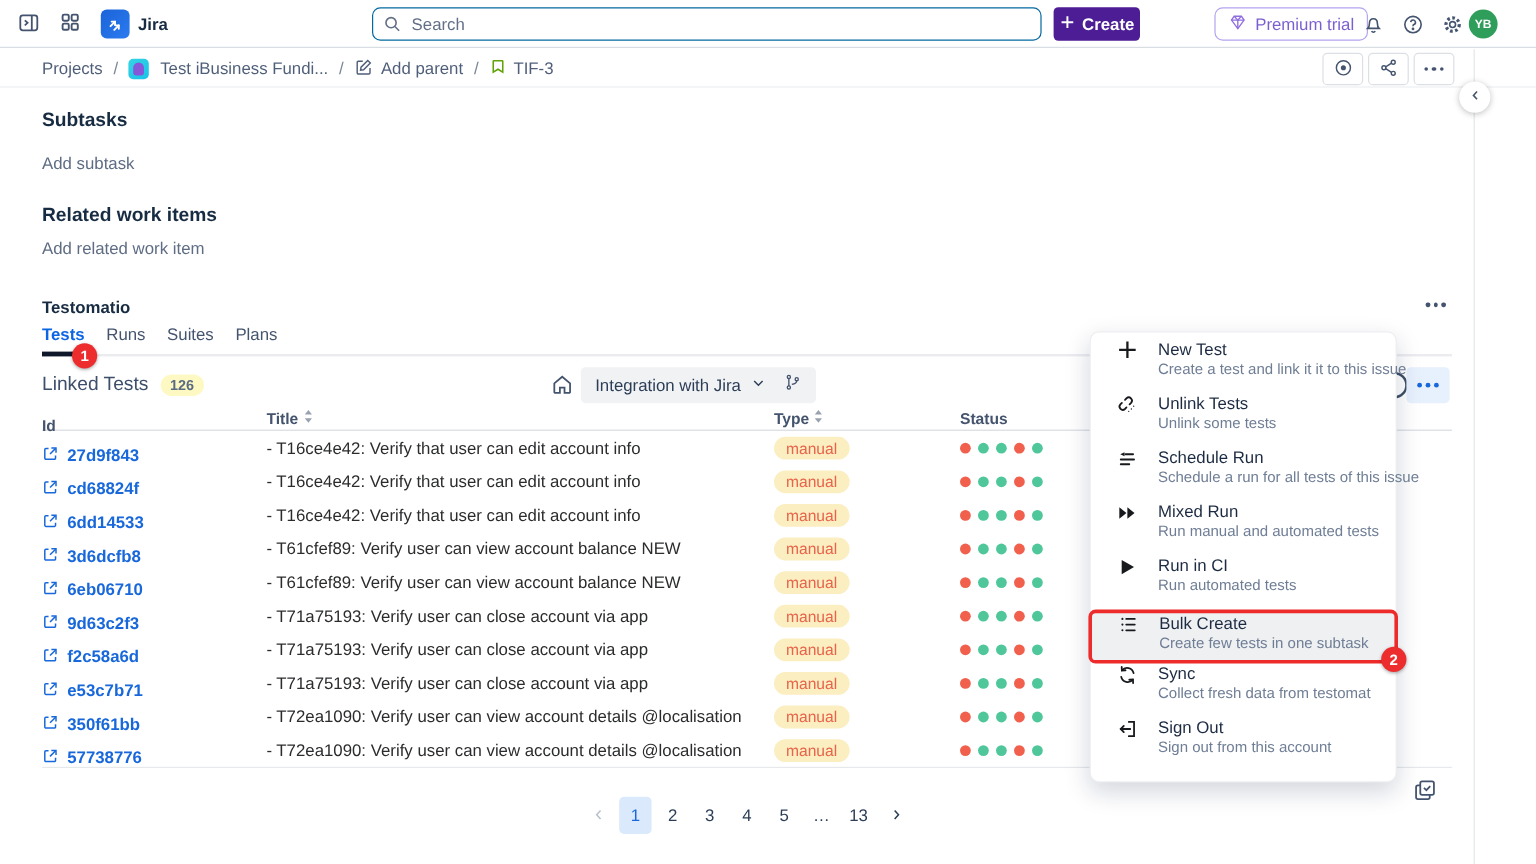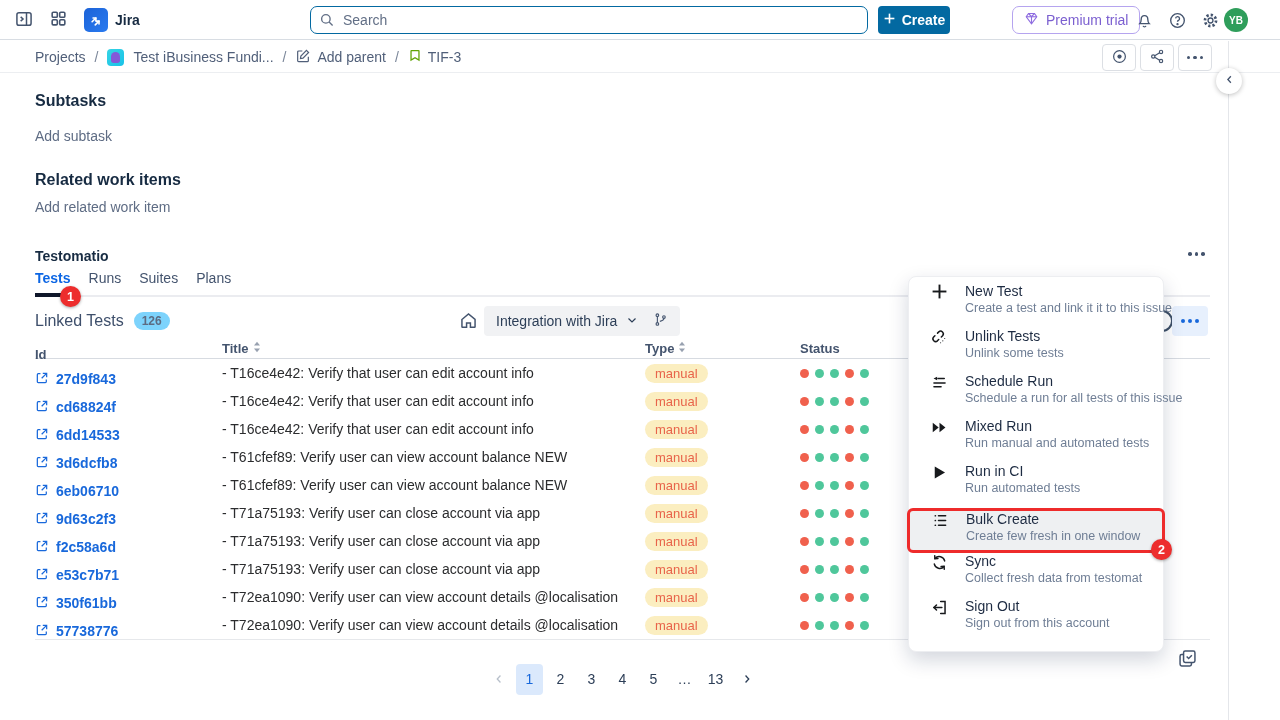--- a/index.html
+++ b/index.html
@@ -10,21 +10,21 @@
   .topbar { position:absolute; left:0; top:0; width:1280px; height:40px; border-bottom:1px solid #d8dde3; background:#fff; z-index:30; }
   .tb-left { position:absolute; left:10px; top:0; height:40px; display:flex; align-items:center; gap:6px; }
   .icon-btn { width:28px; height:28px; display:flex; align-items:center; justify-content:center; border-radius:4px; color:#44546e; background:transparent; border:none; cursor:pointer; }
   .logo-wrap { display:flex; align-items:center; gap:7px; padding:0 6px; }
   .jira-mark { width:24px; height:24px; border-radius:5px; background:linear-gradient(135deg,#1c63d8,#2a7bf0); display:flex; align-items:center; justify-content:center; }
   .logo-label { font-size:14px; font-weight:bold; color:#172b42; }
   .search-wrap { position:absolute; left:310px; top:6px; width:558px; height:28px; }
   .search-wrap input { width:100%; height:100%; border:1px solid #0369a1; border-radius:7px; padding:0 10px 0 32px; font-size:14px; color:#1d2b42; font-family:"Liberation Sans", sans-serif; background:#fff; }
   .search-wrap input::placeholder { color:#626f86; }
   .search-icon { position:absolute; left:9px; top:6px; }
-  .create-btn { position:absolute; left:878px; top:6px; height:28px; width:72px; background:#0369a1; border:none; border-radius:4px; color:#fff; font-size:14px; font-weight:600; display:flex; align-items:center; justify-content:center; gap:6px; cursor:pointer; font-family:"Liberation Sans", sans-serif; }
+  .create-btn { position:absolute; left:878px; top:6px; height:28px; width:72px; background:#4c1d95; border:none; border-radius:4px; color:#fff; font-size:14px; font-weight:600; display:flex; align-items:center; justify-content:center; gap:6px; cursor:pointer; font-family:"Liberation Sans", sans-serif; }
   .premium-btn { position:absolute; left:1012px; top:6px; height:28px; padding:12px 11px; border:1px solid #b5a4ef; border-radius:7px; background:#fff; color:#7b5fd0; font-size:14px; display:flex; align-items:center; gap:7px; cursor:pointer; font-family:"Liberation Sans", sans-serif; }
   .tb-ic { position:absolute; top:8px; }
   .avatar { position:absolute; left:1224px; top:8px; width:24px; height:24px; border-radius:50%; background:#2f9e5b; color:#fff; font-size:10px; font-weight:bold; display:flex; align-items:center; justify-content:center; cursor:pointer; }
 
   
   .crumb-row { position:absolute; left:0; top:41px; width:1280px; height:32px; border-bottom:1px solid #eceef1; background:#fff; }
   .crumbs { position:absolute; left:35px; top:0; height:32px; display:flex; align-items:center; gap:9px; font-size:14px; color:#505f79; }
   .crumb-link { color:#505f79; cursor:pointer; }
   .crumb-sep { color:#7a8699; }
   .proj-avatar { width:17px; height:17px; border-radius:4px; background:linear-gradient(135deg,#35d4e4,#19c2e8); display:flex; align-items:center; justify-content:center; }
@@ -40,21 +40,21 @@
 
   
   .tabs { position:absolute; left:35px; top:270px; width:1175px; height:27px; border-bottom:2px solid #ebecf0; display:flex; gap:18px; }
   .tab { font-size:14px; color:#44546e; font-weight:500; padding-bottom:7px; cursor:pointer; }
   .tab.active { color:#0c66e4; font-weight:600; border-bottom:4px solid #0f172a; margin-bottom:-2px; }
 
   
   .lt-toolbar { position:absolute; left:35px; top:305px; width:1175px; height:32px; }
   .lt-title-wrap { display:flex; align-items:center; gap:10px; height:32px; }
   .lt-title { font-size:16px; color:#3e4f6b; font-weight:500; }
-  .count-pill { background:#7dd3fc; color:#5c6b82; font-size:12px; font-weight:600; border-radius:9px; padding:2px 8px; }
+  .count-pill { background:#fef9c3; color:#5c6b82; font-size:12px; font-weight:600; border-radius:9px; padding:2px 8px; }
   .home-btn { position:absolute; left:423px; top:5px; color:#44546e; cursor:pointer; }
   .proj-select { position:absolute; left:449px; top:1px; height:30px; background:#f1f2f4; border-radius:4px; display:flex; align-items:center; gap:9px; padding:0 12px; cursor:pointer; }
   .proj-select .lbl { font-size:14px; color:#2c3e57; }
   .branch-ic { margin-left:6px; color:#44546e; }
   .hidden-circle { position:absolute; left:1116px; top:5px; width:22px; height:22px; border:2px solid #3d4f66; border-radius:50%; z-index:1; }
   .more-blue { position:absolute; left:1137px; top:1px; width:36px; height:30px; background:#e7f0fd; border:none; border-radius:4px; display:flex; align-items:center; justify-content:center; gap:3px; cursor:pointer; z-index:2; }
   .more-blue i { width:4px; height:4px; border-radius:50%; background:#1868db; }
   .dots-gray { display:flex; gap:3px; align-items:center; cursor:pointer; }
   .dots-gray i { width:3.5px; height:3.5px; border-radius:50%; background:#44546e; }
 
@@ -631,21 +631,21 @@
             <circle cx="5.5" cy="6" r="1.1" fill="#17191c" stroke="none"></circle>
             <circle cx="5.5" cy="12" r="1.1" fill="#17191c" stroke="none"></circle>
             <circle cx="5.5" cy="18" r="1.1" fill="#17191c" stroke="none"></circle>
             <path d="M9.5 6h9"></path>
             <path d="M9.5 12h9"></path>
             <path d="M9.5 18h9"></path>
           </svg>
         </span>
       <span class="txt">
           <span class="t">Bulk Create</span>
-          <span class="s">Create few fresh in one window</span>
+          <span class="s">Create few tests in one subtask</span>
         </span>
       <span class="ann ann2">2</span>
     </div>
 
     <div class="mi">
       <span class="ic">
           <svg width="19" height="19" viewBox="0 0 24 24" fill="none" stroke="#17191c" stroke-width="1.9" stroke-linecap="round">
             <path d="M18.5 10a7 7 0 0 0-12.2-3"></path>
             <polyline points="6,3.5 6.2,7.2 10,7"></polyline>
             <path d="M5.5 14a7 7 0 0 0 12.2 3"></path>

